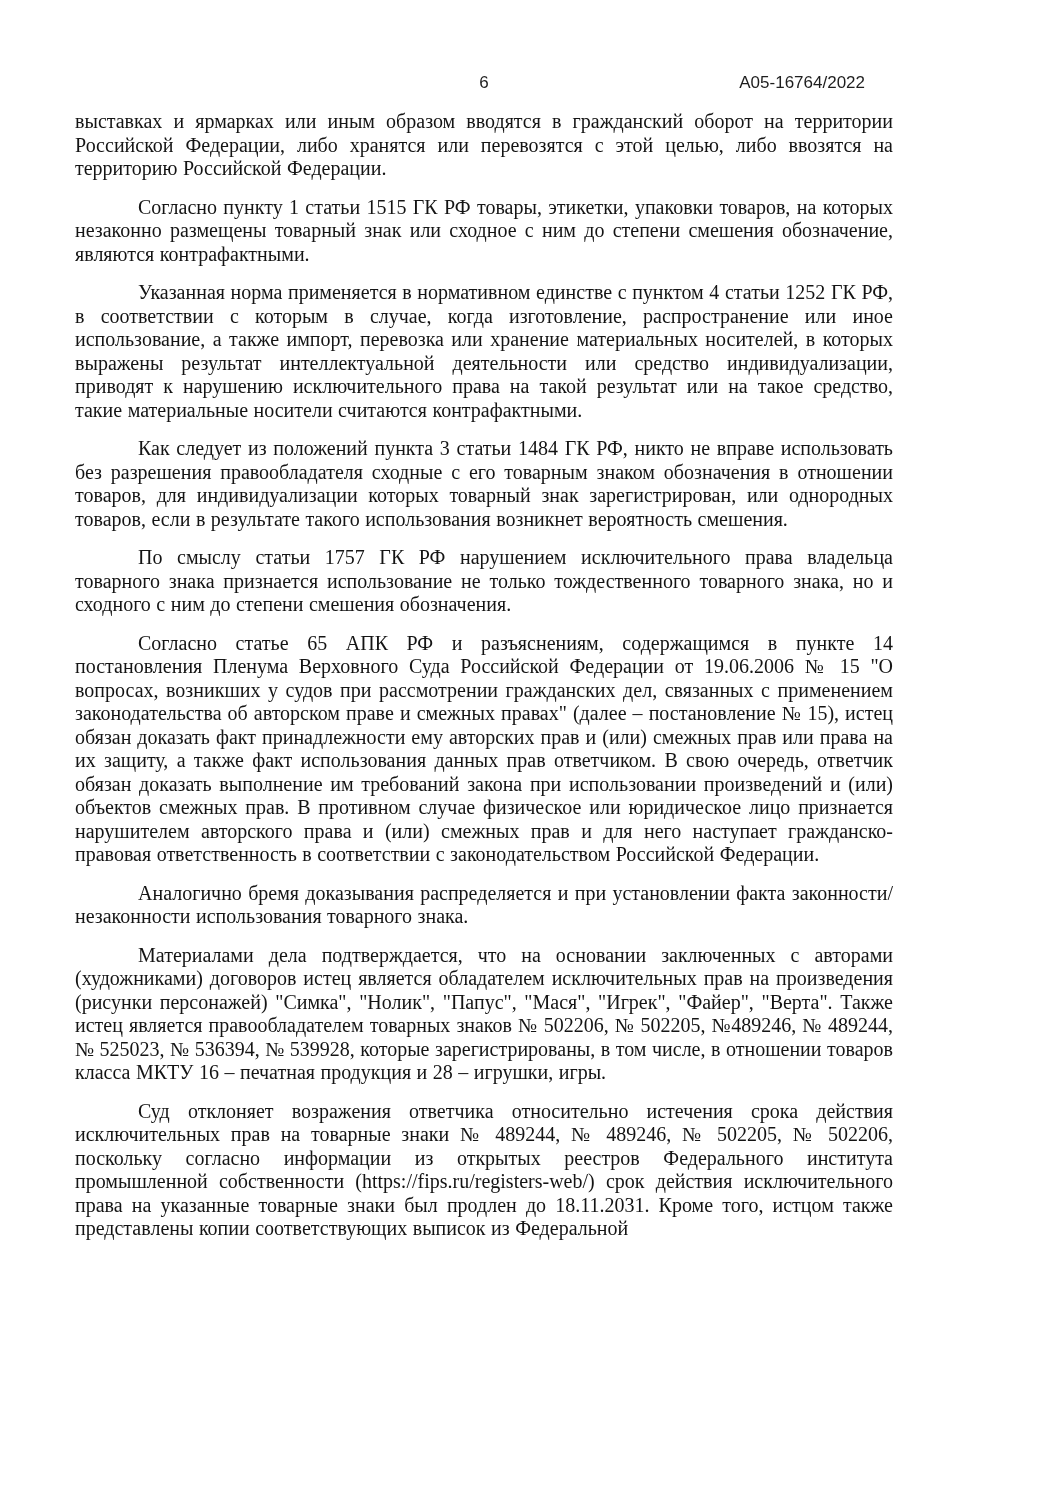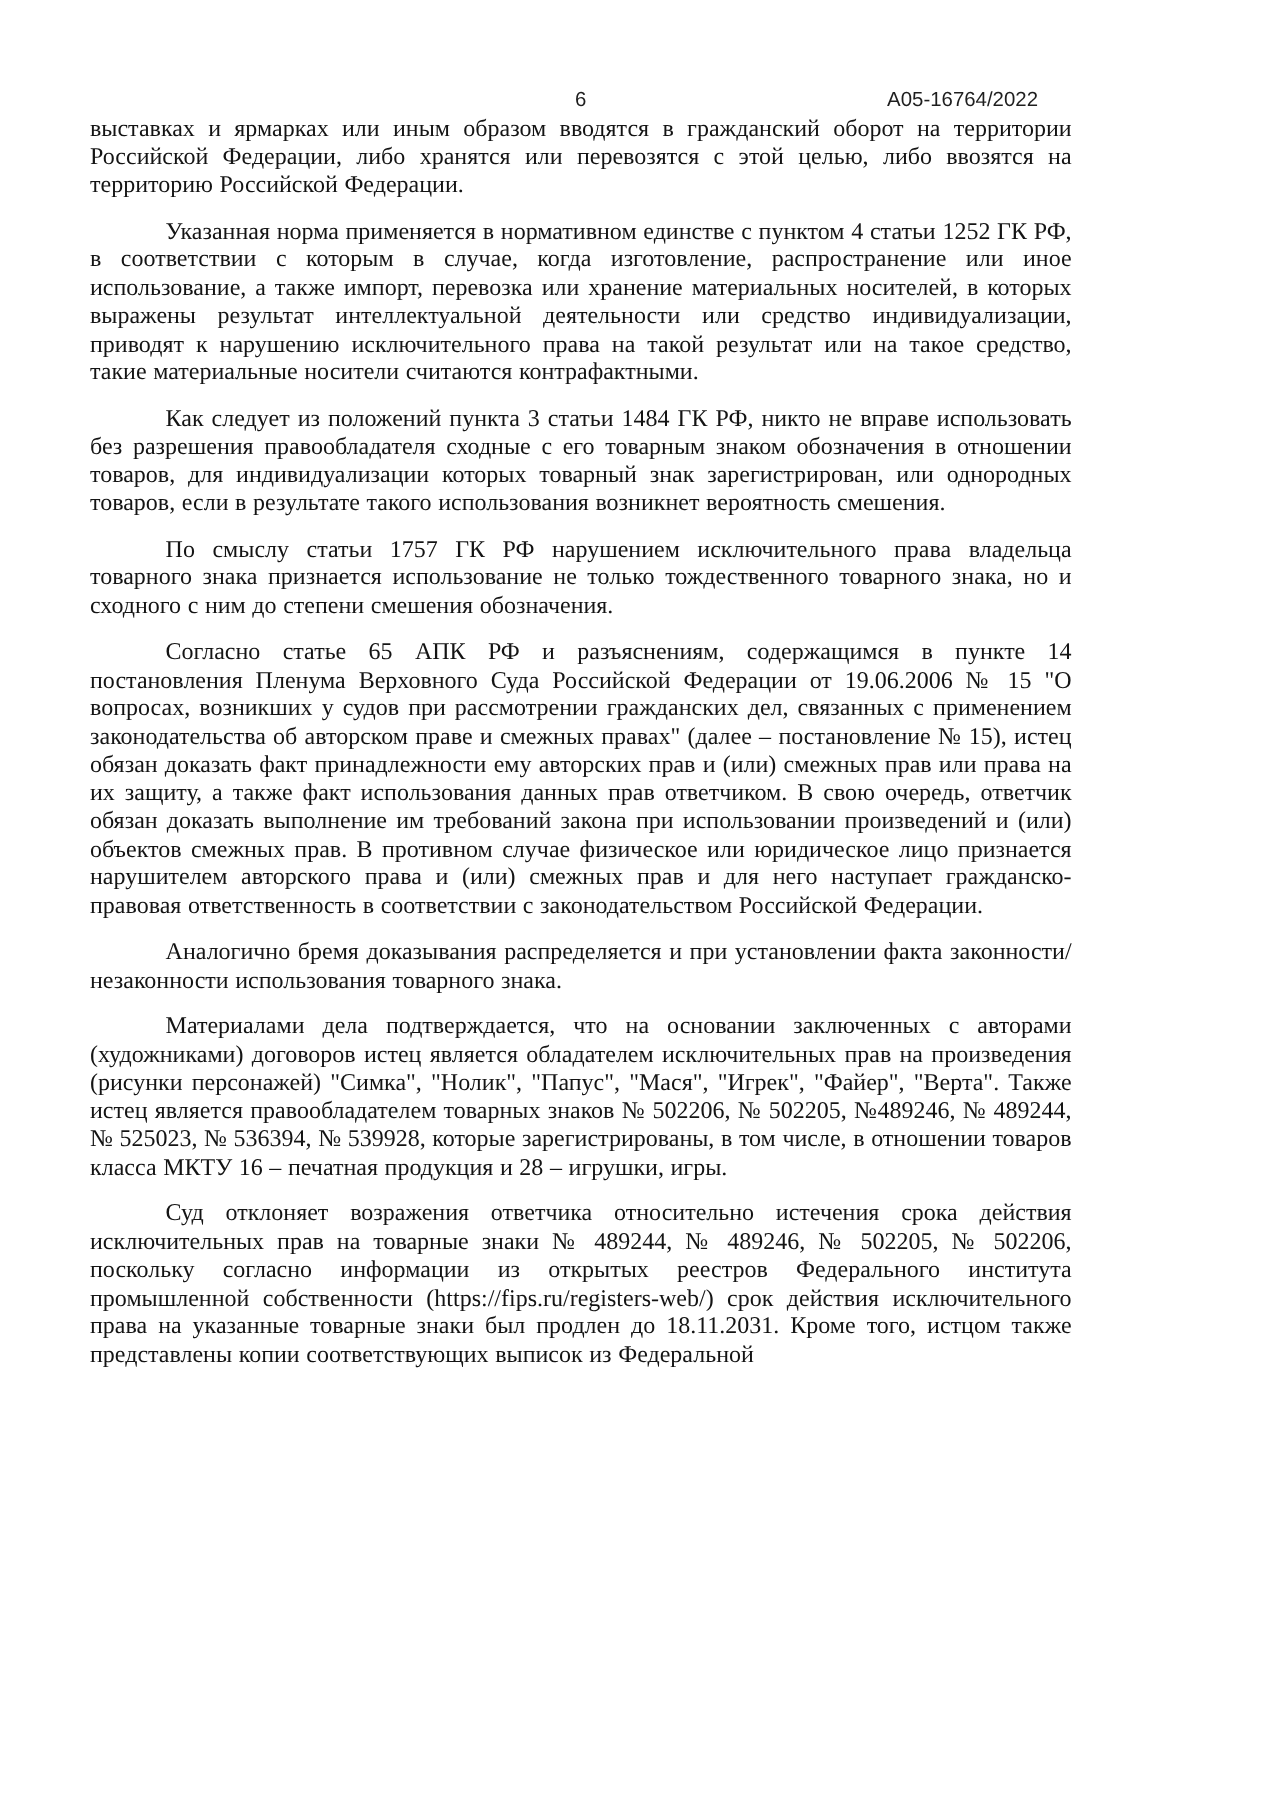--- a/index.html
+++ b/index.html
@@ -33,21 +33,21 @@
     width: 100%;
     text-align: center;
   }
   .case-number {
     position: absolute;
     top: 0;
     right: 28px;
   }
   .doc-body {
     position: absolute;
-    top: 96px;
+    top: 110px;
     left: 75px;
     width: 818px;
   }
   .para {
     margin: 15px 0 0 0;
     font-size: 20px;
     line-height: 23.5px;
     text-align: justify;
     text-indent: 63px;
     word-spacing: 0.5px;
@@ -62,20 +62,21 @@
 
 <div class="page" style="color: rgb(20, 20, 20); background: rgb(255, 255, 255);">
 
   <header class="page-header">
     <span class="page-number">6</span>
     <span class="case-number">А05-16764/2022</span>
   </header>
 
   <main class="doc-body">
     <p class="para">выставках и ярмарках или иным образом вводятся в гражданский оборот на территории Российской Федерации, либо хранятся или перевозятся с этой целью, либо ввозятся на территорию Российской Федерации.</p>
+    <p class="para">Согласно пункту 1 статьи 1515 ГК РФ товары, этикетки, упаковки товаров, на которых незаконно размещены товарный знак или сходное с ним до степени смешения обозначение, являются контрафактными.</p>
     <p class="para">Указанная норма применяется в нормативном единстве с пунктом 4 статьи 1252 ГК РФ, в соответствии с которым в случае, когда изготовление, распространение или иное использование, а также импорт, перевозка или хранение материальных носителей, в которых выражены результат интеллектуальной деятельности или средство индивидуализации, приводят к нарушению исключительного права на такой результат или на такое средство, такие материальные носители считаются контрафактными.</p>
     <p class="para">Как следует из положений пункта 3 статьи 1484 ГК РФ, никто не вправе использовать без разрешения правообладателя сходные с его товарным знаком обозначения в отношении товаров, для индивидуализации которых товарный знак зарегистрирован, или однородных товаров, если в результате такого использования возникнет вероятность смешения.</p>
     <p class="para">По смыслу статьи 1757 ГК РФ нарушением исключительного права владельца товарного знака признается использование не только тождественного товарного знака, но и сходного с ним до степени смешения обозначения.</p>
     <p class="para">Согласно статье 65 АПК РФ и разъяснениям, содержащимся в пункте 14 постановления Пленума Верховного Суда Российской Федерации от 19.06.2006 № 15 "О вопросах, возникших у судов при рассмотрении гражданских дел, связанных с применением законодательства об авторском праве и смежных правах" (далее – постановление № 15), истец обязан доказать факт принадлежности ему авторских прав и (или) смежных прав или права на их защиту, а также факт использования данных прав ответчиком. В свою очередь, ответчик обязан доказать выполнение им требований закона при использовании произведений и (или) объектов смежных прав. В противном случае физическое или юридическое лицо признается нарушителем авторского права и (или) смежных прав и для него наступает гражданско-правовая ответственность в соответствии с законодательством Российской Федерации.</p>
     <p class="para">Аналогично бремя доказывания распределяется и при установлении факта законности/незаконности использования товарного знака.</p>
     <p class="para">Материалами дела подтверждается, что на основании заключенных с авторами (художниками) договоров истец является обладателем исключительных прав на произведения (рисунки персонажей) "Симка", "Нолик", "Папус", "Мася", "Игрек", "Файер", "Верта". Также истец является правообладателем товарных знаков № 502206, № 502205, №489246, № 489244, № 525023, № 536394, № 539928, которые зарегистрированы, в том числе, в отношении товаров класса МКТУ 16 – печатная продукция и 28 – игрушки, игры.</p>
     <p class="para">Суд отклоняет возражения ответчика относительно истечения срока действия исключительных прав на товарные знаки № 489244, № 489246, № 502205, № 502206, поскольку согласно информации из открытых реестров Федерального института промышленной собственности (https://fips.ru/registers-web/) срок действия исключительного права на указанные товарные знаки был продлен до 18.11.2031. Кроме того, истцом также представлены копии соответствующих выписок из Федеральной</p>
   </main>
 
 </div>

